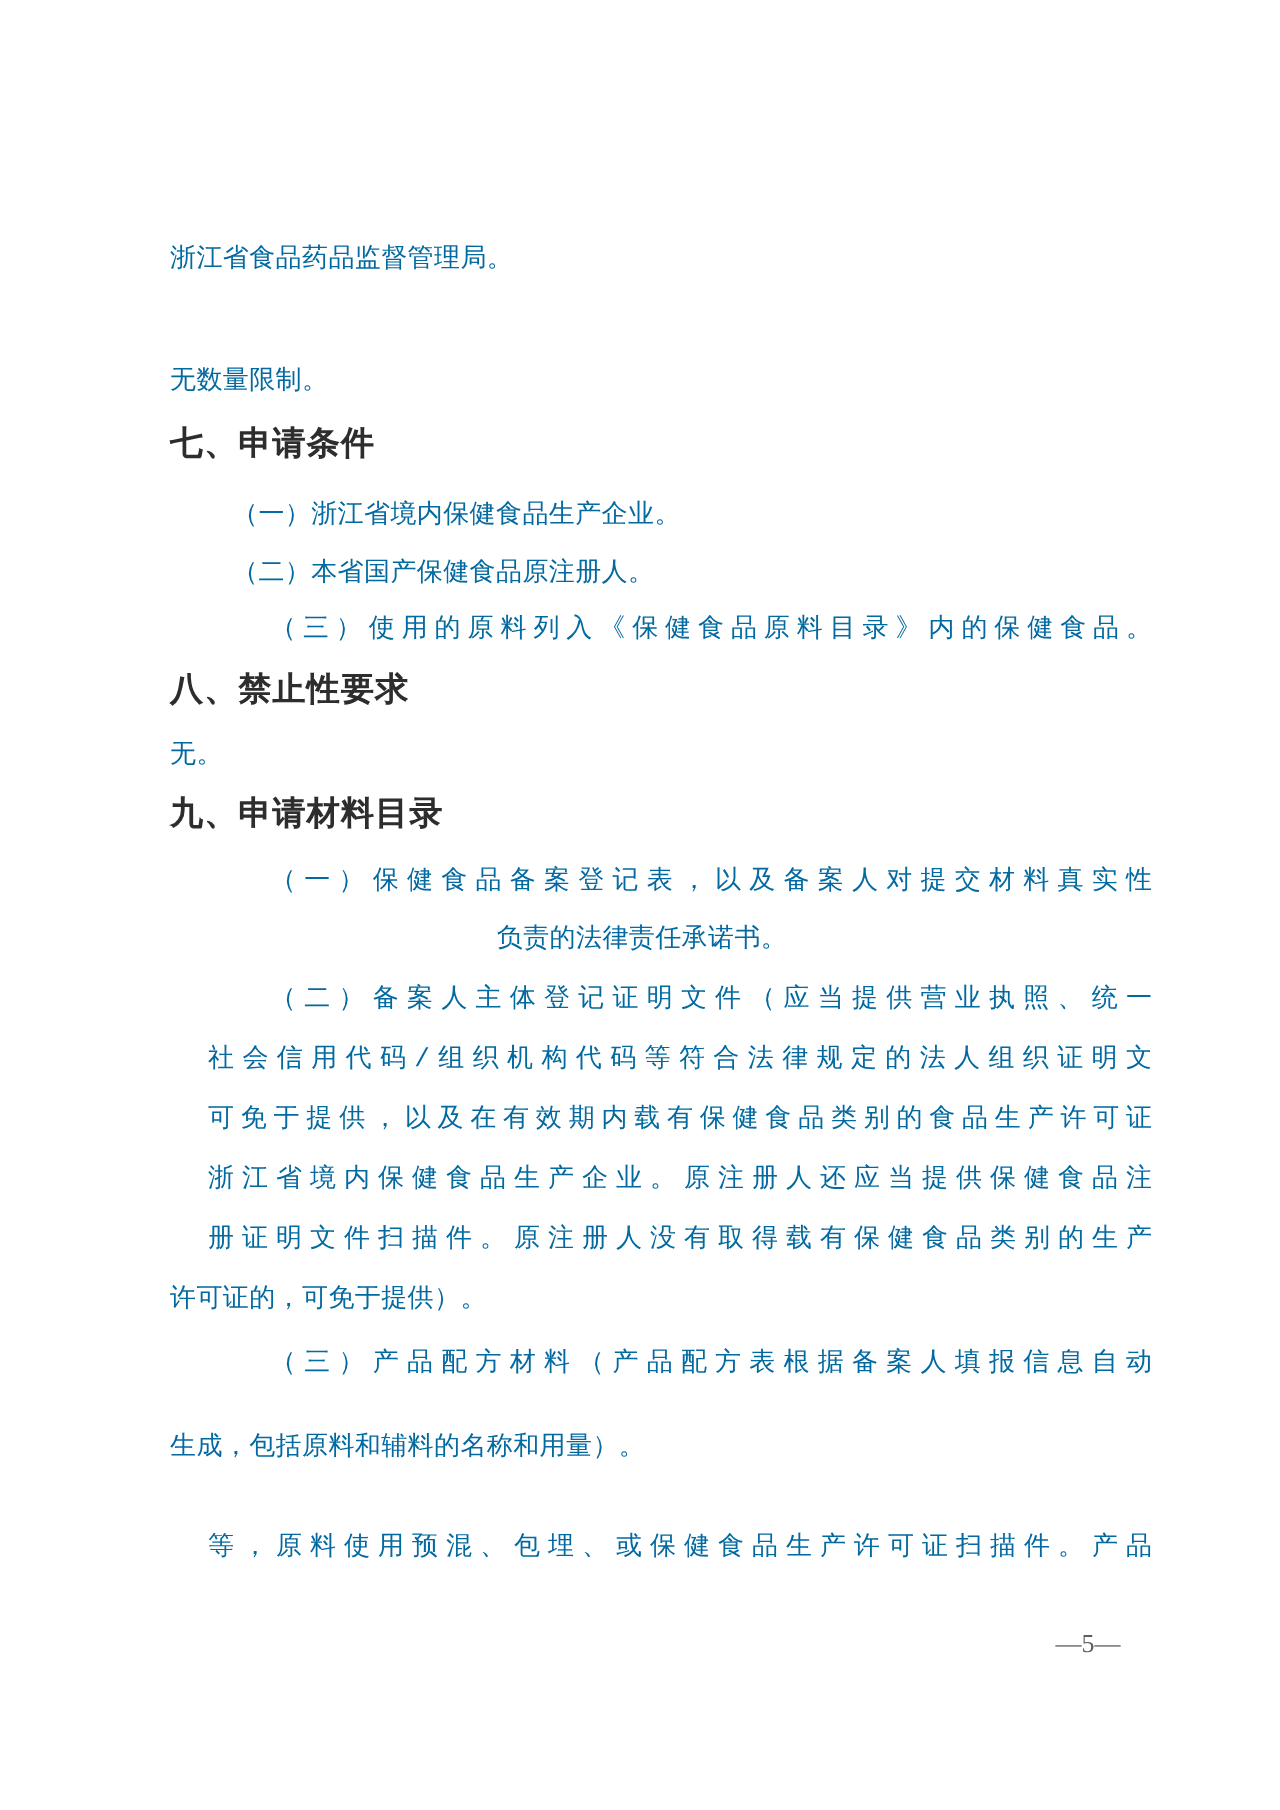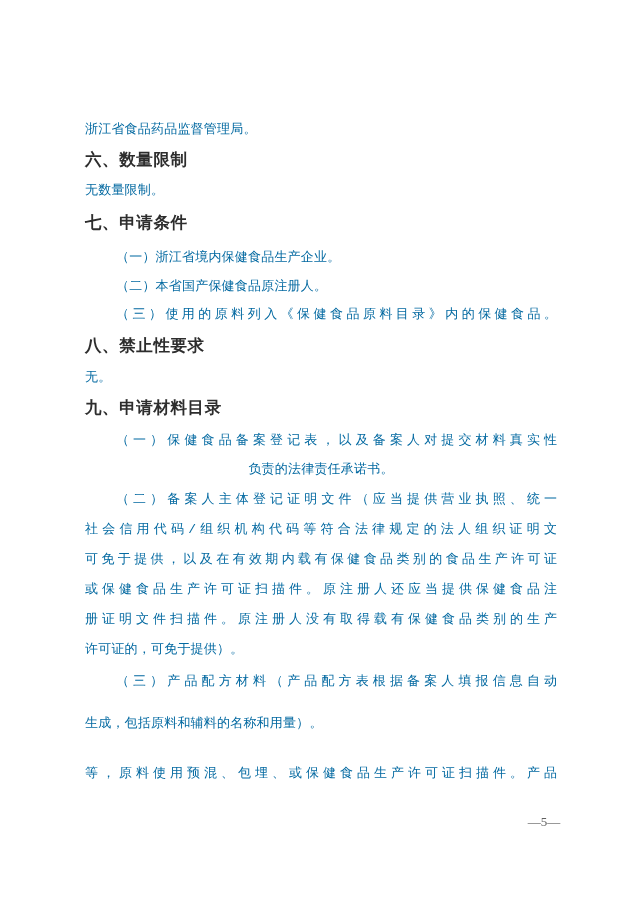--- a/index.html
+++ b/index.html
@@ -29,20 +29,21 @@
     font-family: Liberation Mono, monospace;
   }
   .indent {
     padding-left: 31px;
   }
   .stretch {
     white-space: normal;
     text-align: justify;
     text-align-last: justify;
     letter-spacing: 0;
+    margin-left: 19px;
   }
   .heading {
     font-family: "Liberation Sans", sans-serif;
     font-weight: 700;
     font-size: 16.5px;
     color: #2d2d2d;
     letter-spacing: 0.6px;
   }
   .page-number {
     position: absolute;
@@ -80,35 +81,34 @@
   .l19 { top: 701px; margin-top: 12px; }
   .l20 { top: 733px; }
   .l21 { top: 763px; }
 </style>
 </head>
 <body>
 
 <div class="page">
 
   <div class="line l0">浙江省食品药品监督管理局。</div>
-  <div class="line l1 heading">六、数量限制</div>
   <div class="line l2">无数量限制。</div>
   <div class="line l3 heading">七、申请条件</div>
   <div class="line l4 indent">（一）浙江省境内保健食品生产企业。</div>
   <div class="line l5 indent">（二）本省国产保健食品原注册人。</div>
   <div class="line l6 indent stretch">（三）使用的原料列入《保健食品原料目录》内的保健食品。</div>
   <div class="line l7 heading">八、禁止性要求</div>
   <div class="line l8">无。</div>
   <div class="line l9 heading">九、申请材料目录</div>
   <div class="line l10 indent stretch">（一）保健食品备案登记表，以及备案人对提交材料真实性</div>
   <div class="line l11">负责的法律责任承诺书。</div>
   <div class="line l12 indent stretch">（二）备案人主体登记证明文件（应当提供营业执照、统一</div>
   <div class="line l13 stretch">社会信用代码/组织机构代码等符合法律规定的法人组织证明文</div>
   <div class="line l14 stretch">可免于提供，以及在有效期内载有保健食品类别的食品生产许可证</div>
-  <div class="line l15 stretch">或保健食品生产许可证扫描件。原注册人还应当提供保健食品注</div>
+  <div class="line l15 stretch">浙江省境内保健食品生产企业。原注册人还应当提供保健食品注</div>
   <div class="line l16 stretch">册证明文件扫描件。原注册人没有取得载有保健食品类别的生产</div>
   <div class="line l17">许可证的，可免于提供）。</div>
   <div class="line l18 indent stretch">（三）产品配方材料（产品配方表根据备案人填报信息自动</div>
   <div class="line l19">生成，包括原料和辅料的名称和用量）。</div>
   <div class="line l21 stretch">等，原料使用预混、包埋、或保健食品生产许可证扫描件。产品</div>
 
   <div class="page-number">—5—</div>
 
 </div>
 

